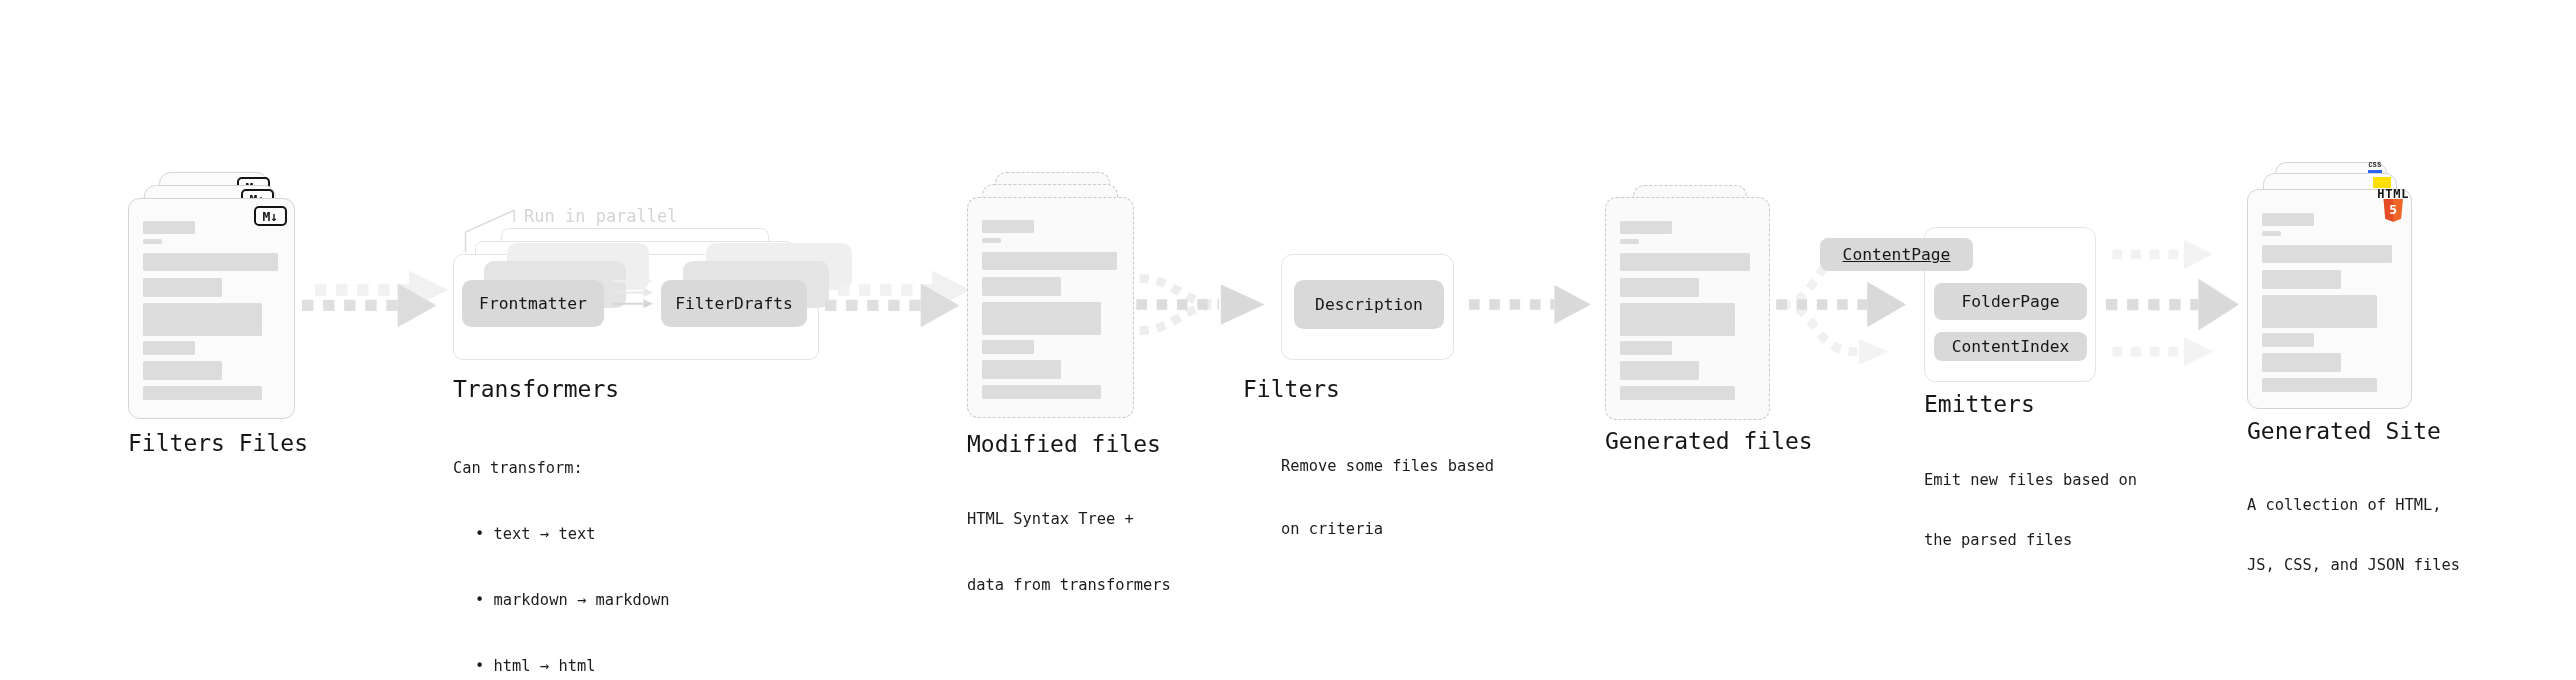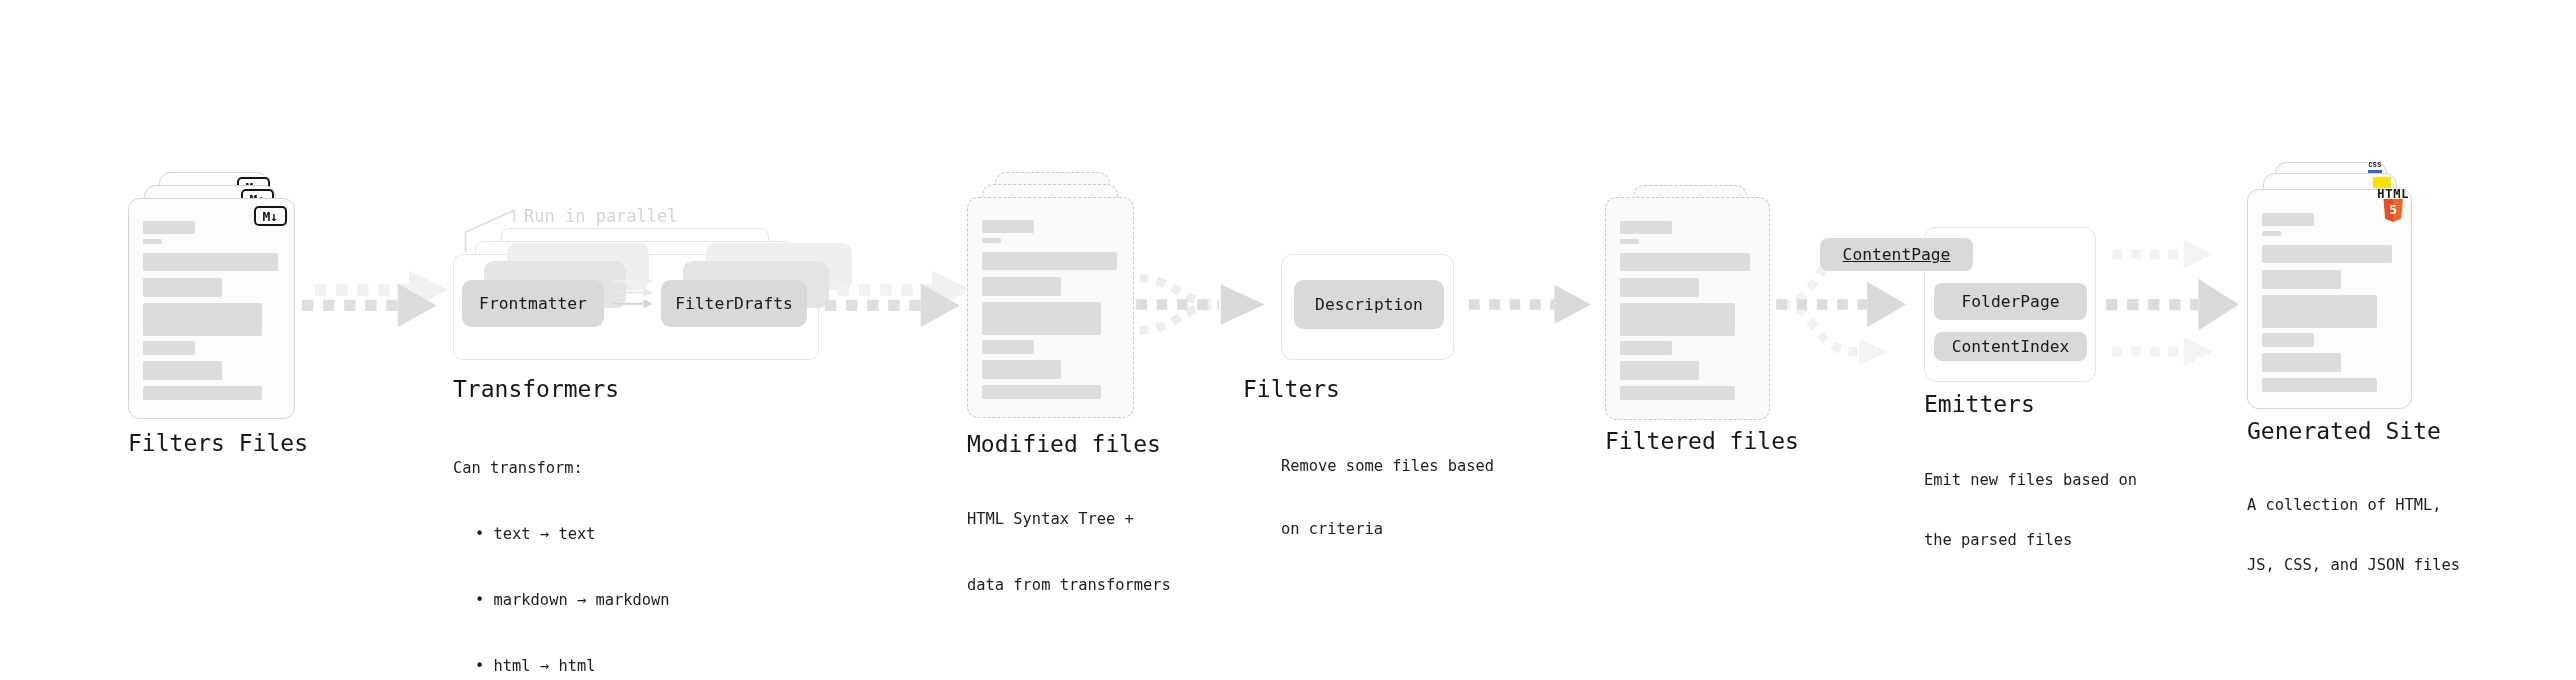--- a/index.html
+++ b/index.html
@@ -188,21 +188,21 @@
     <div class="bars narrow" style="left:1620px;top:221px;">
       <div class="bar b1"></div>
         <div class="bar b2"></div>
         <div class="bar b3"></div>
         <div class="bar b4"></div>
       <div class="bar b5"></div>
         <div class="bar b6"></div>
         <div class="bar b7"></div>
         <div class="bar b8"></div>
     </div>
-    <div class="stage-label" style="left:1605px;top:428px;">Filtered files</div>
+    <div class="stage-label" style="left:1605px;top:428px;">Generated files</div>
   </div>
 
   <svg style="left:1776px;top:238px;" width="145" height="134" viewBox="0 0 178 165">
     <path d="M 6,82 C 52,82 42,20 100,20" fill="none" stroke="#f1f1f1" stroke-width="11" stroke-dasharray="11 10"></path>
     <polygon points="102,4 138,20 102,36" fill="#f3f3f3"></polygon>
     <path d="M 6,82 C 52,82 42,140 100,140" fill="none" stroke="#f1f1f1" stroke-width="11" stroke-dasharray="11 10"></path>
     <polygon points="102,124 138,140 102,156" fill="#f3f3f3"></polygon>
     <line x1="0" y1="82" x2="112" y2="82" stroke="#dcdcdc" stroke-width="13" stroke-dasharray="13 12"></line>
     <polygon points="112,54 160,82 112,110" fill="#d9d9d9"></polygon>
   </svg>

